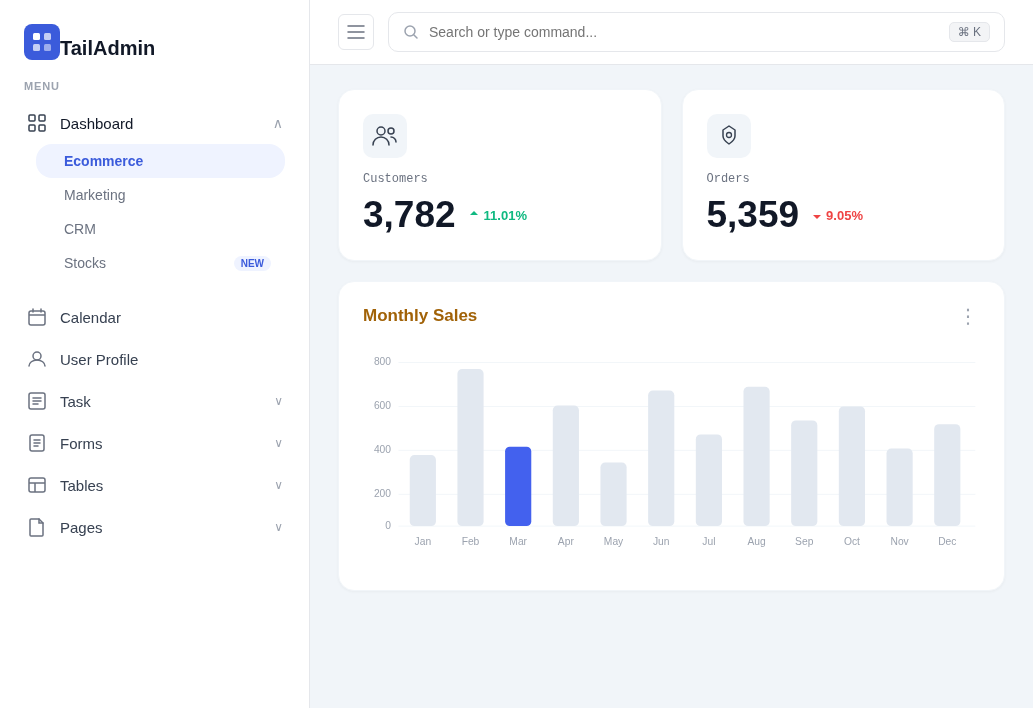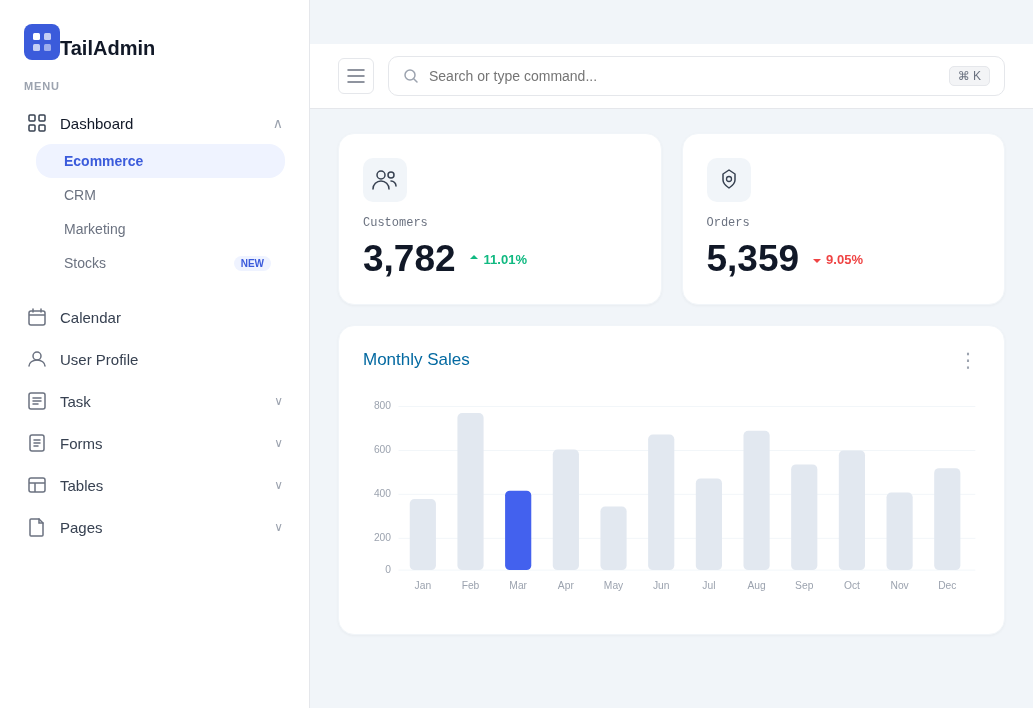--- a/index.html
+++ b/index.html
@@ -104,21 +104,20 @@
     }
 
     .nav-divider { height: 16px; }
 
     
     .main {
       flex: 1;
       display: flex;
       flex-direction: column;
       overflow: hidden;
-      margin-top: 44px;
     }
 
     
     .header {
       background: #fff;
       border-bottom: 1px solid #e5e7eb;
       padding: 12px 28px;
       display: flex;
       align-items: center;
       gap: 14px;
@@ -238,22 +237,22 @@
       box-shadow: 0 1px 3px rgba(0,0,0,0.04);
     }
     .chart-header {
       display: flex;
       align-items: center;
       justify-content: space-between;
       margin-bottom: 20px;
     }
     .chart-title {
       font-size: 17px;
-      font-weight: 400;
-      color: #0369a1;
+      font-weight: 700;
+      color: #a16207;
     }
     .three-dots {
       color: #9ca3af;
       font-size: 20px;
       cursor: pointer;
       line-height: 1;
       letter-spacing: 2px;
     }
     .chart-svg-container {
       width: 100%;
@@ -290,24 +289,24 @@
       </span>
       <span>Dashboard</span>
       <span class="chevron">∧</span>
     </div>
 
     <div class="sub-nav">
       <div class="sub-nav-item active">
         <span>Ecommerce</span>
       </div>
       <div class="sub-nav-item">
+        <span>Marketing</span>
+      </div>
+      <div class="sub-nav-item">
         <span>CRM</span>
-      </div>
-      <div class="sub-nav-item">
-        <span>Marketing</span>
       </div>
       <div class="sub-nav-item" style="display:flex;align-items:center;">
         <span>Stocks</span>
         <span class="badge-new">NEW</span>
       </div>
     </div>
   </div>
 
   <div class="nav-divider"></div>
 

